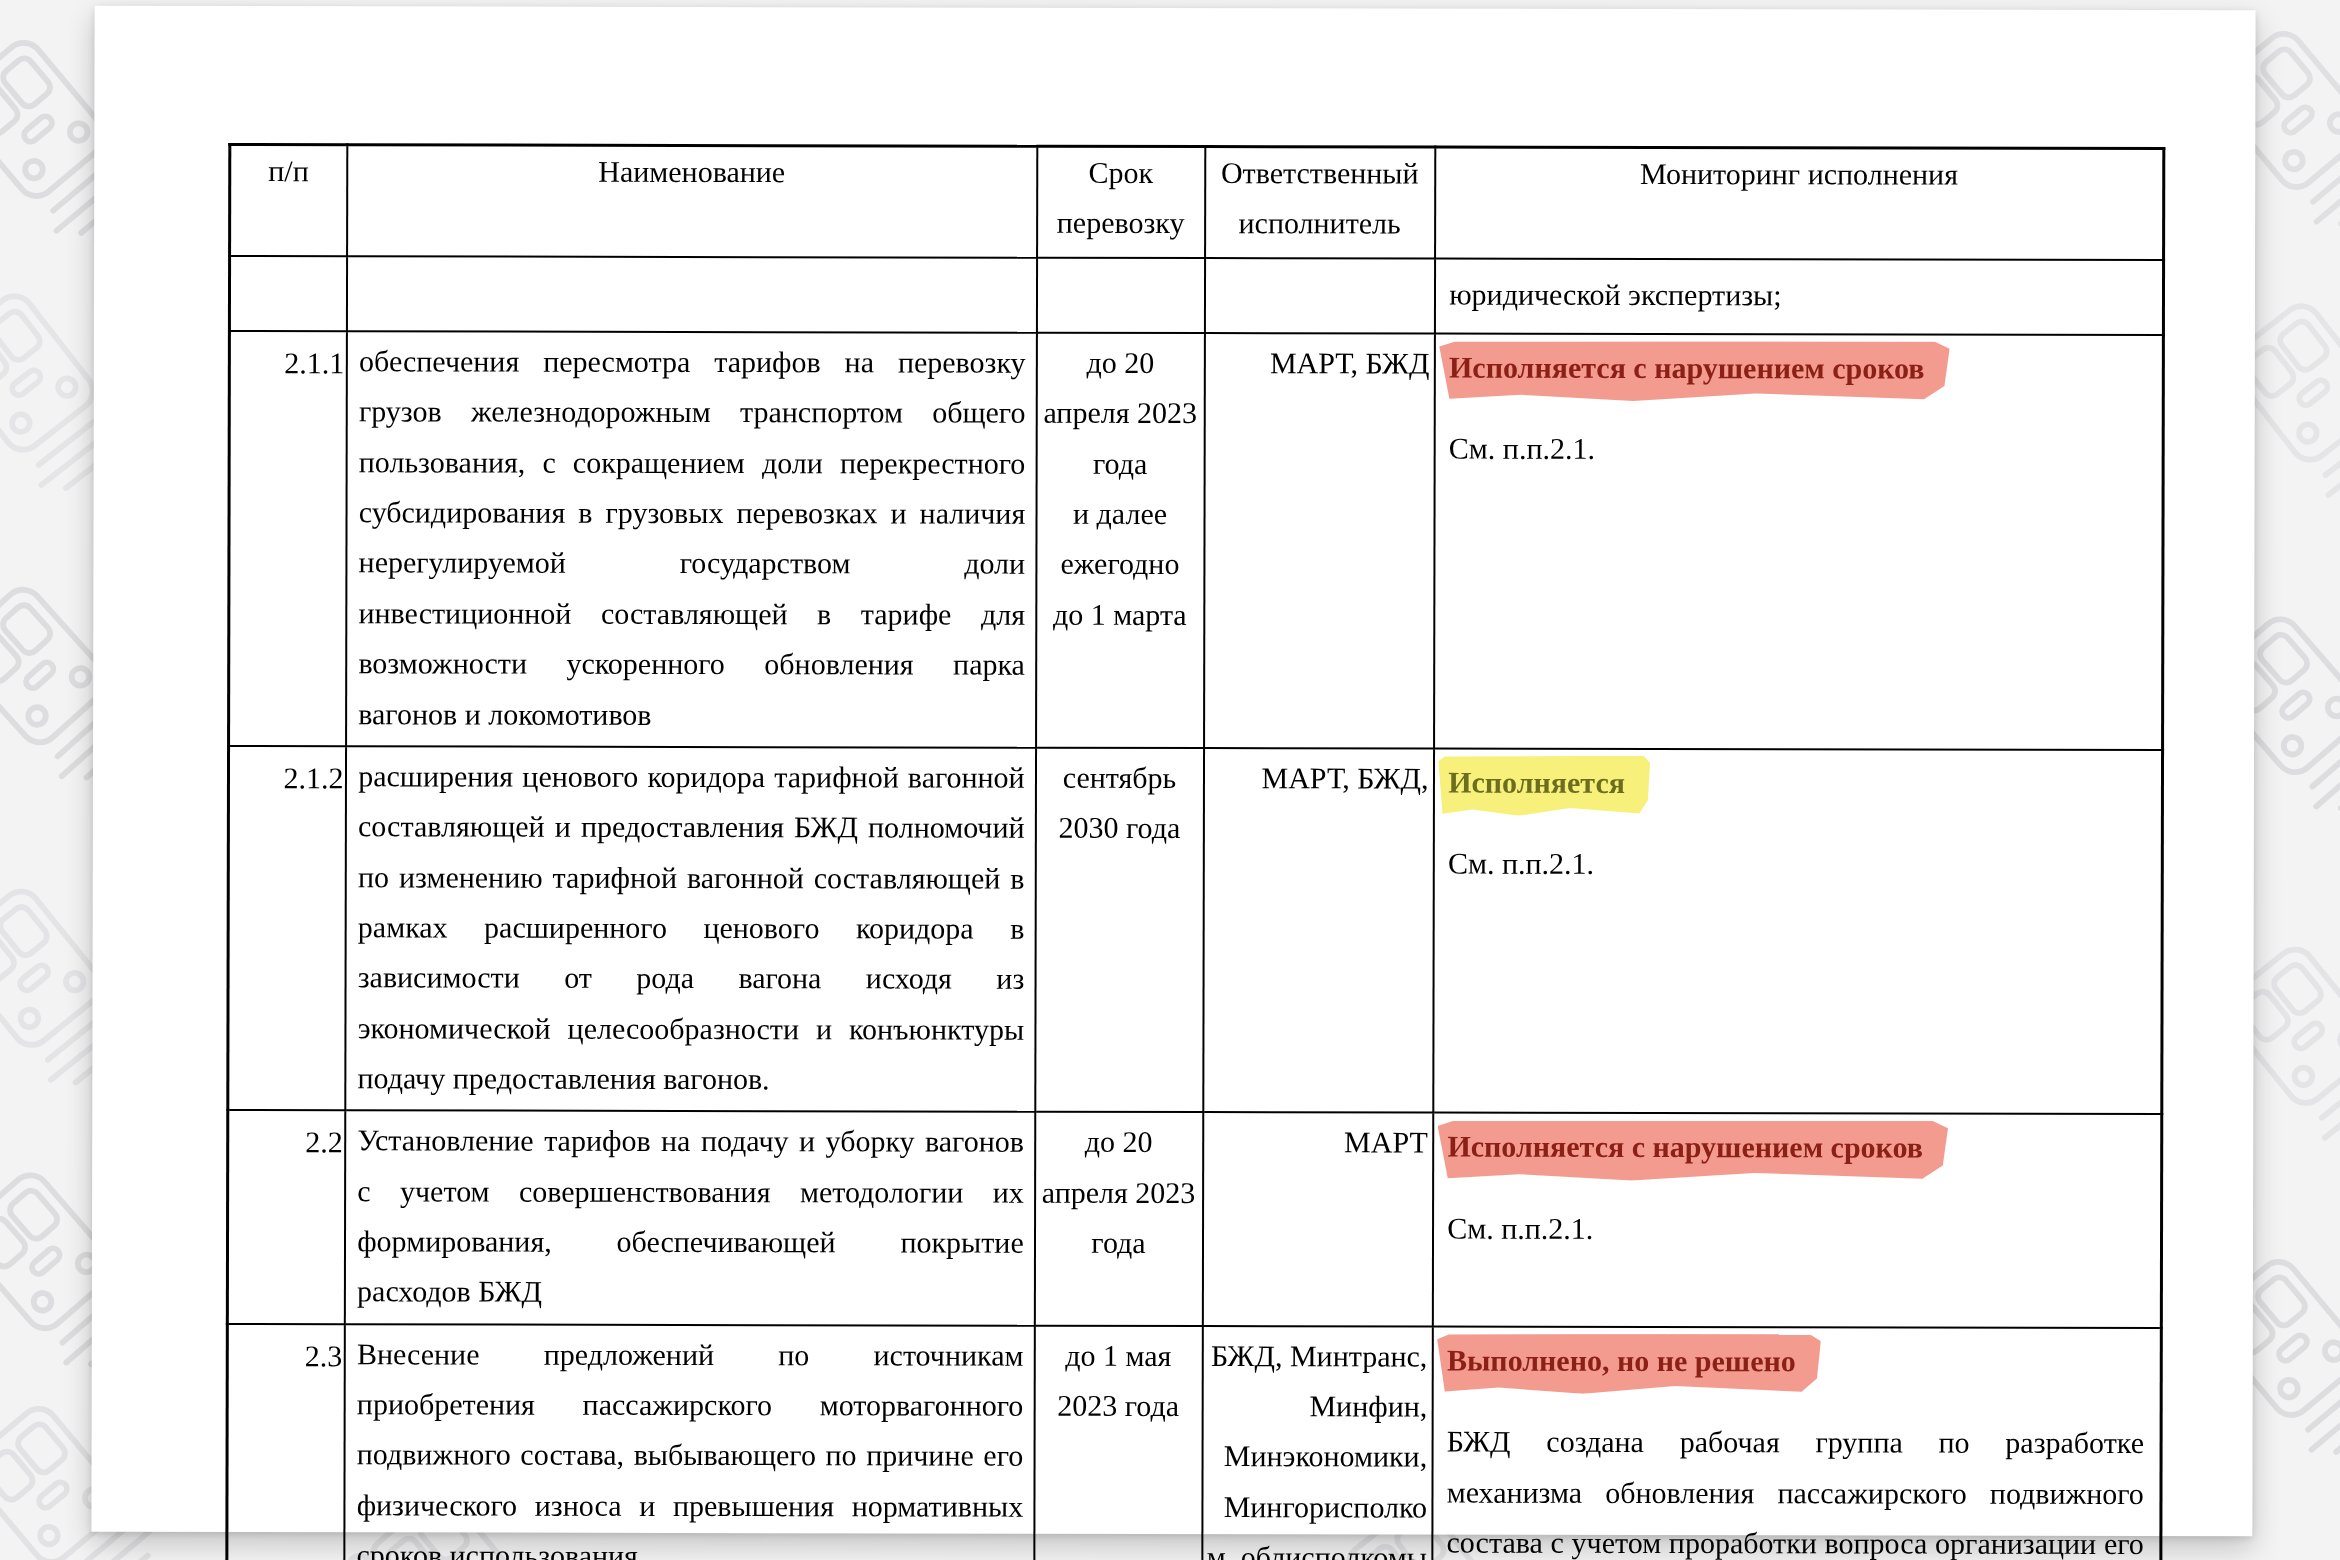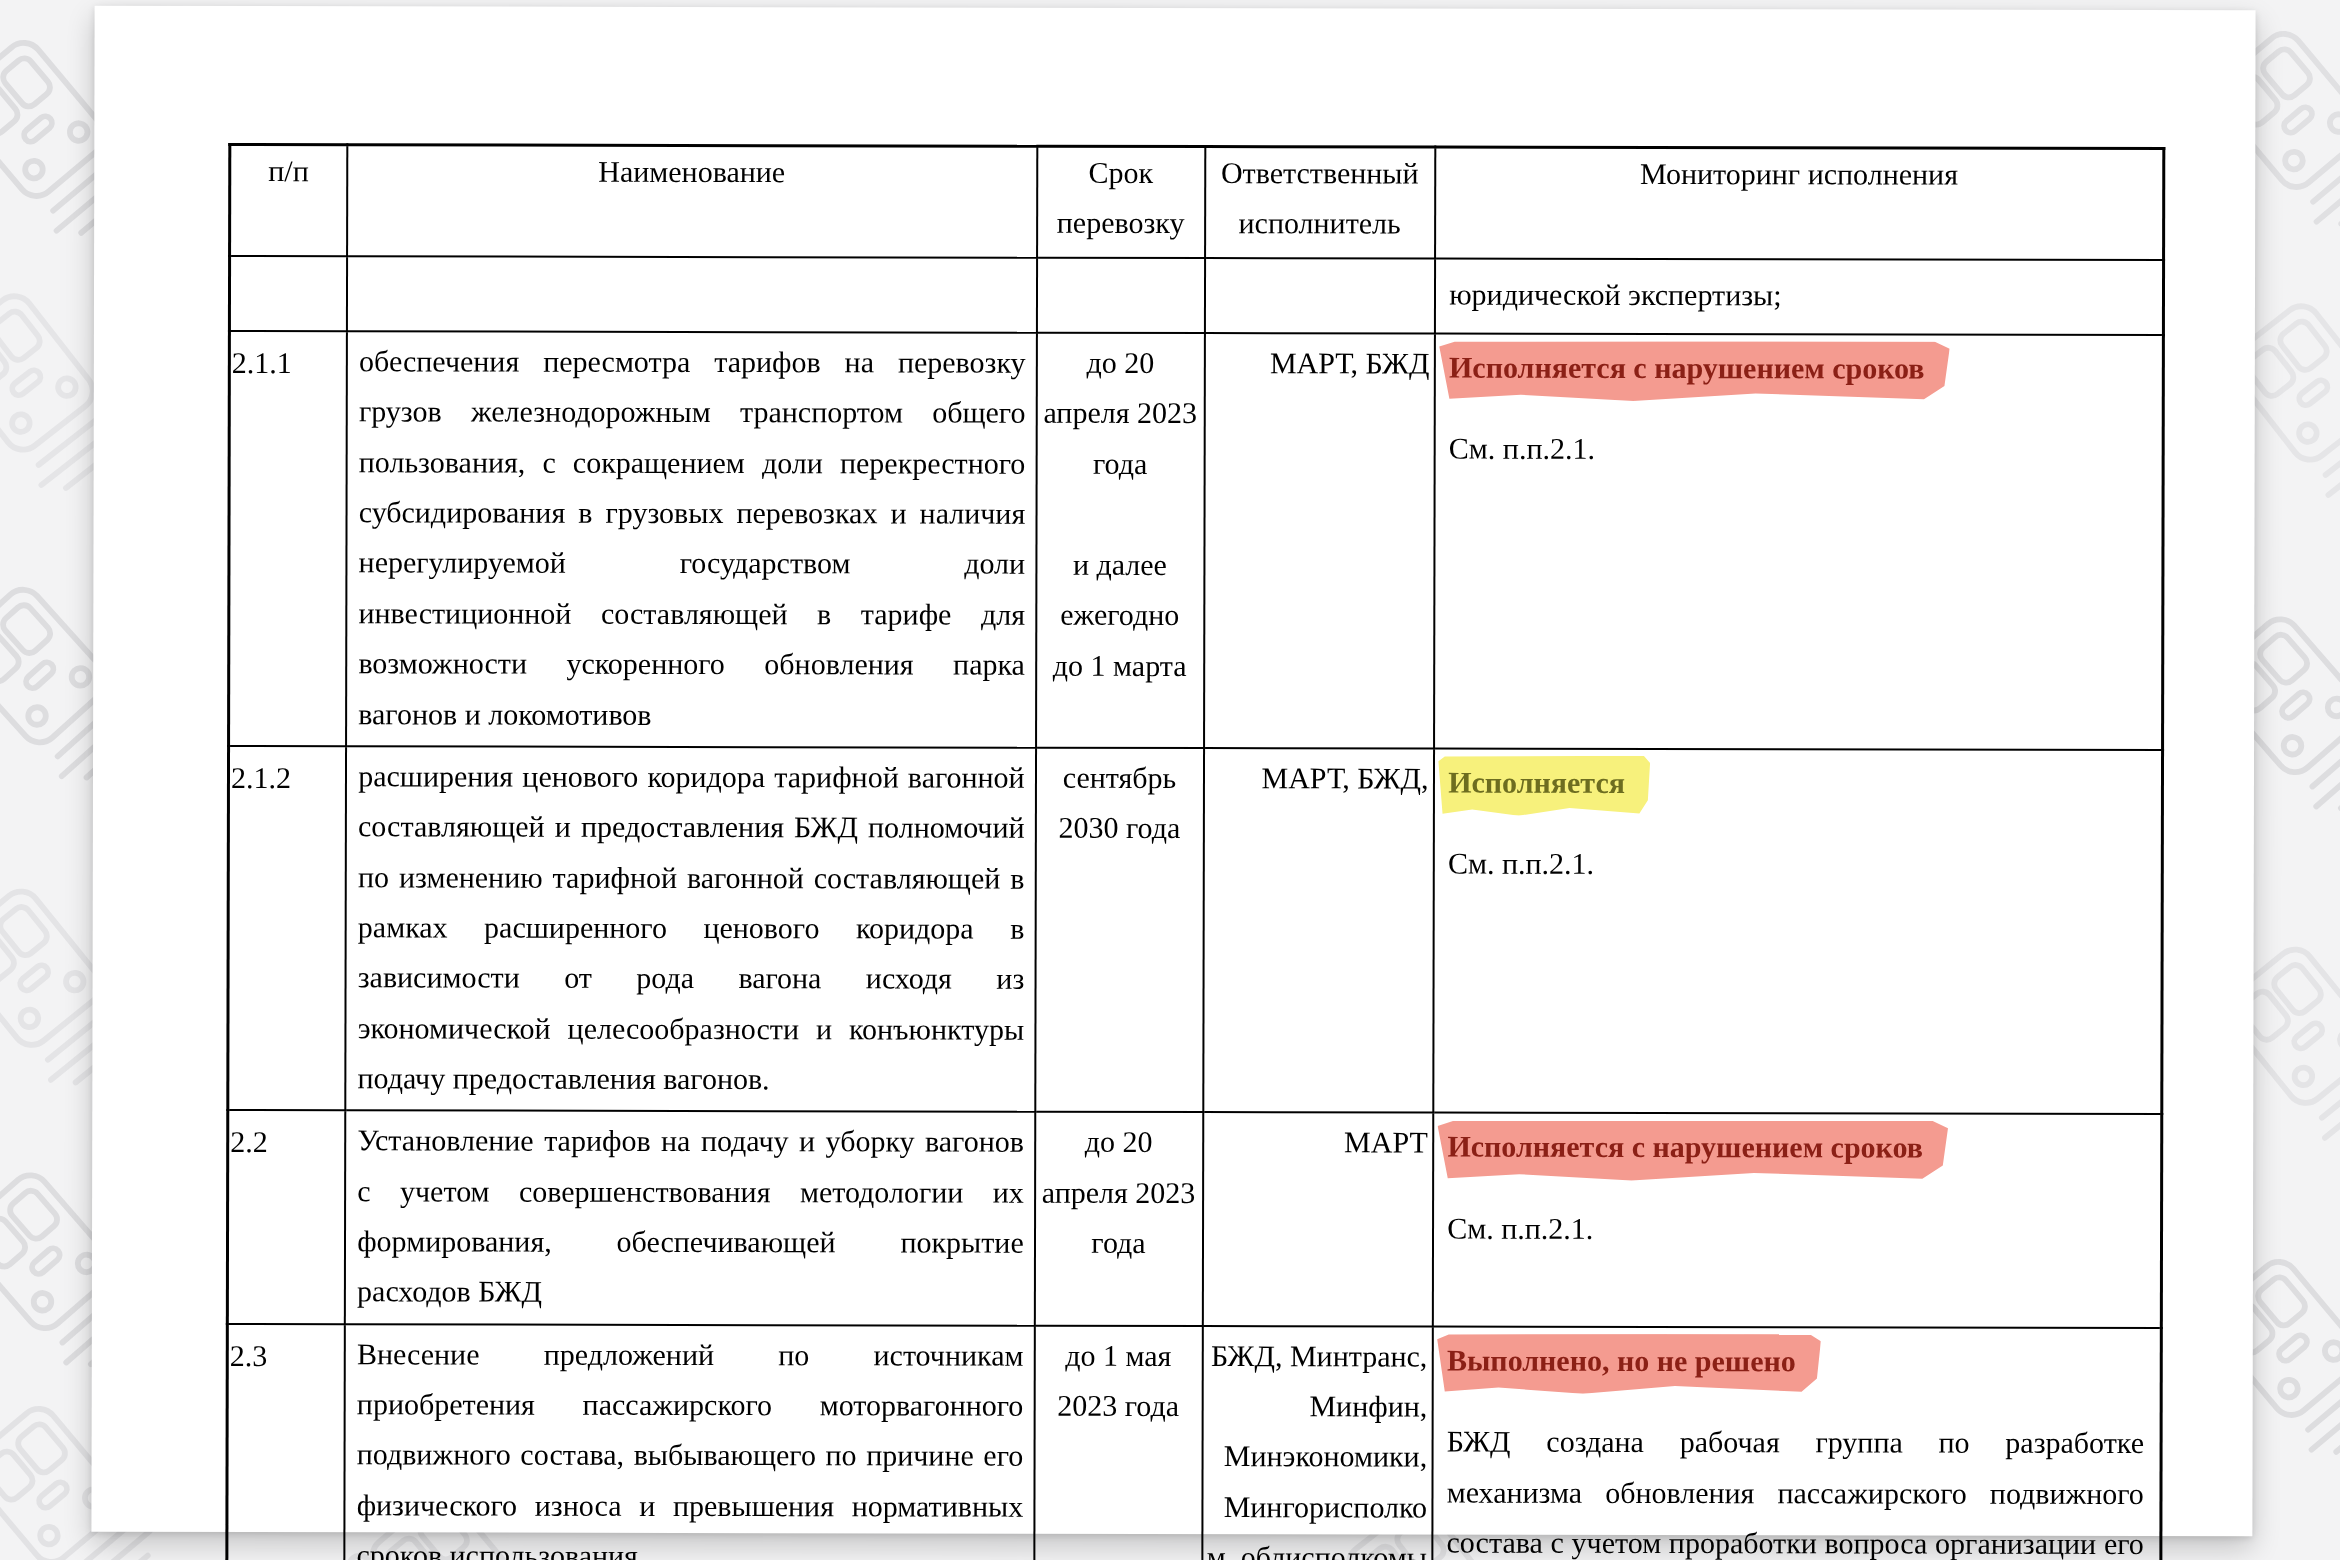--- a/index.html
+++ b/index.html
@@ -29,27 +29,27 @@
     font-size:30px;line-height:1.68;color:#000;
     vertical-align:top;
     font-weight:normal;
     overflow:hidden;
   }
   thead th{
     height:109px;vertical-align:middle;text-align:center;
     border-bottom:3.9px solid #000;
     padding:0 5.9px;
   }
-  td.c-num{text-align:left;padding-top:5.9px;}
+  td.c-num{text-align:right;padding-top:5.9px;}
   td.c-name{text-align:justify;padding:3.9px 9.8px 5.9px 11.7px;}
   td.c-deadline{text-align:center;padding:3.9px 5.9px 0 5.9px;font-family:Liberation Serif, serif;}
   td.c-exec{text-align:right;padding:3.9px 3.9px 0 3.9px;overflow-wrap:break-word;}
   td.c-mon{padding:5.9px 15.6px 7.8px 13.7px;}
   .dl-p{margin:0;}
-  .dl-p + .dl-p{margin-top:51px;}
+  .dl-p + .dl-p{}
   .status{
     display:inline-block;font-weight:bold;
     padding:2px 25px 7.8px 9.8px;margin-left:-9.8px;
     clip-path:polygon(0 10%, 3% 2%, 97% 0, 100% 12%, 99% 74%, 95% 96%, 62% 87%, 38% 100%, 16% 90%, 2% 97%);
   }
   .status.red{background:#f49b90;color:#8b2016;}
   .status.yellow{background:#f7f17c;color:#6d6d20;font-family:Liberation Serif, serif;}
   .mon-p{margin:23.4px 0 0 0;text-align:justify;}
   .mon-p.first{margin-top:3.9px;}
 </style>

